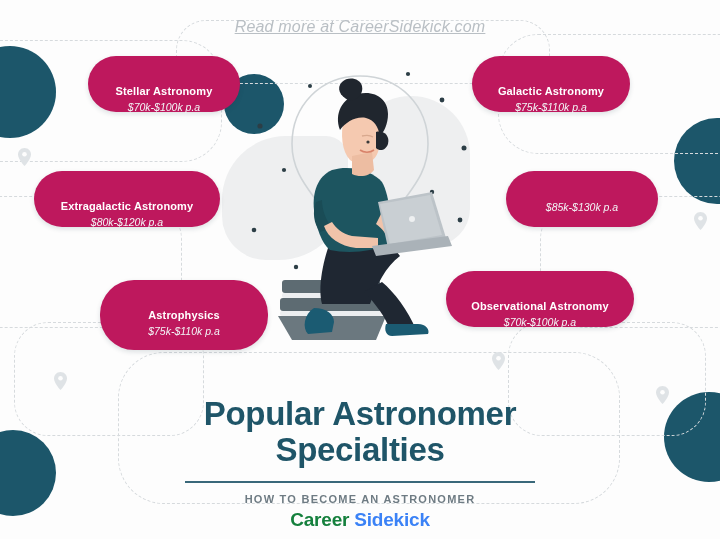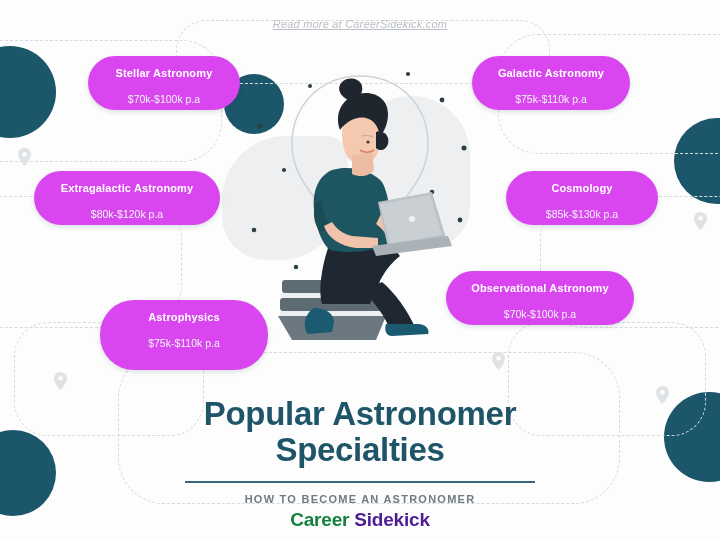--- a/index.html
+++ b/index.html
@@ -68,58 +68,58 @@
   }
   .pin svg { display: block; width: 100%; height: 100%; }
 
   
   .readmore {
     position: absolute;
     top: 18px;
     left: 0;
     width: 100%;
     text-align: center;
-    font-size: 11px;
+    font-size: 16px;
     font-style: italic;
     color: #b9bfc4;
     text-decoration: underline;
     letter-spacing: 0.2px;
   }
 
   
   .pill {
     position: absolute;
-    background: #d946ef;
+    background: #be185d;
     border-radius: 34px;
     color: #ffffff;
     text-align: center;
-    padding: 10px 16px;
+    padding: 28px 16px;
     box-sizing: border-box;
     box-shadow: 0 2px 5px rgba(20,50,62,0.14);
   }
   .pill-title {
     font-size: 11px;
     font-weight: bold;
     letter-spacing: 0.15px;
     line-height: 15px;
     white-space: nowrap;
   }
   .pill-salary {
     font-size: 10.5px;
+    font-style: italic;
     line-height: 16px;
     color: #f2f5f6;
     white-space: nowrap;
-    margin-top: 10px;
   }
 
   .pill-0 { left: 88px;  top: 56px;  width: 152px; height: 54px; }
   .pill-1 { left: 472px; top: 56px;  width: 158px; height: 54px; }
   .pill-2 { left: 34px;  top: 171px; width: 186px; height: 54px; }
   .pill-3 { left: 506px; top: 171px; width: 152px; height: 54px; }
-  .pill-4 { left: 100px; top: 300px; width: 168px; height: 70px; }
+  .pill-4 { left: 100px; top: 280px; width: 168px; height: 70px; }
   .pill-5 { left: 446px; top: 271px; width: 188px; height: 54px; }
 
   
   .illustration {
     position: absolute;
     left: 236px;
     top: 52px;
     width: 248px;
     height: 290px;
   }
@@ -153,21 +153,21 @@
     letter-spacing: 1.25px;
     color: #6e7b83;
   }
   .brand {
     margin-top: 4px;
     font-size: 19px;
     font-weight: bold;
     letter-spacing: -0.2px;
   }
   .brand-career { color: #15803d; }
-  .brand-sidekick { color: #4c1d95; }
+  .brand-sidekick { color: #3b82f6; }
 </style>
 </head>
 <body>
 
 <div id="page">
 
   <div class="bg-layer">
 
     <div class="blob-circle blob-tl"></div>
     <div class="blob-circle blob-bl"></div>
@@ -292,21 +292,20 @@
     <div class="pill-title">Galactic Astronomy</div>
     <div class="pill-salary">$75k-$110k p.a</div>
   </div>
 
   <div class="pill pill-2">
     <div class="pill-title">Extragalactic Astronomy</div>
     <div class="pill-salary">$80k-$120k p.a</div>
   </div>
 
   <div class="pill pill-3">
-    <div class="pill-title">Cosmology</div>
     <div class="pill-salary">$85k-$130k p.a</div>
   </div>
 
   <div class="pill pill-4">
     <div class="pill-title">Astrophysics</div>
     <div class="pill-salary">$75k-$110k p.a</div>
   </div>
 
   <div class="pill pill-5">
     <div class="pill-title">Observational Astronomy</div>

